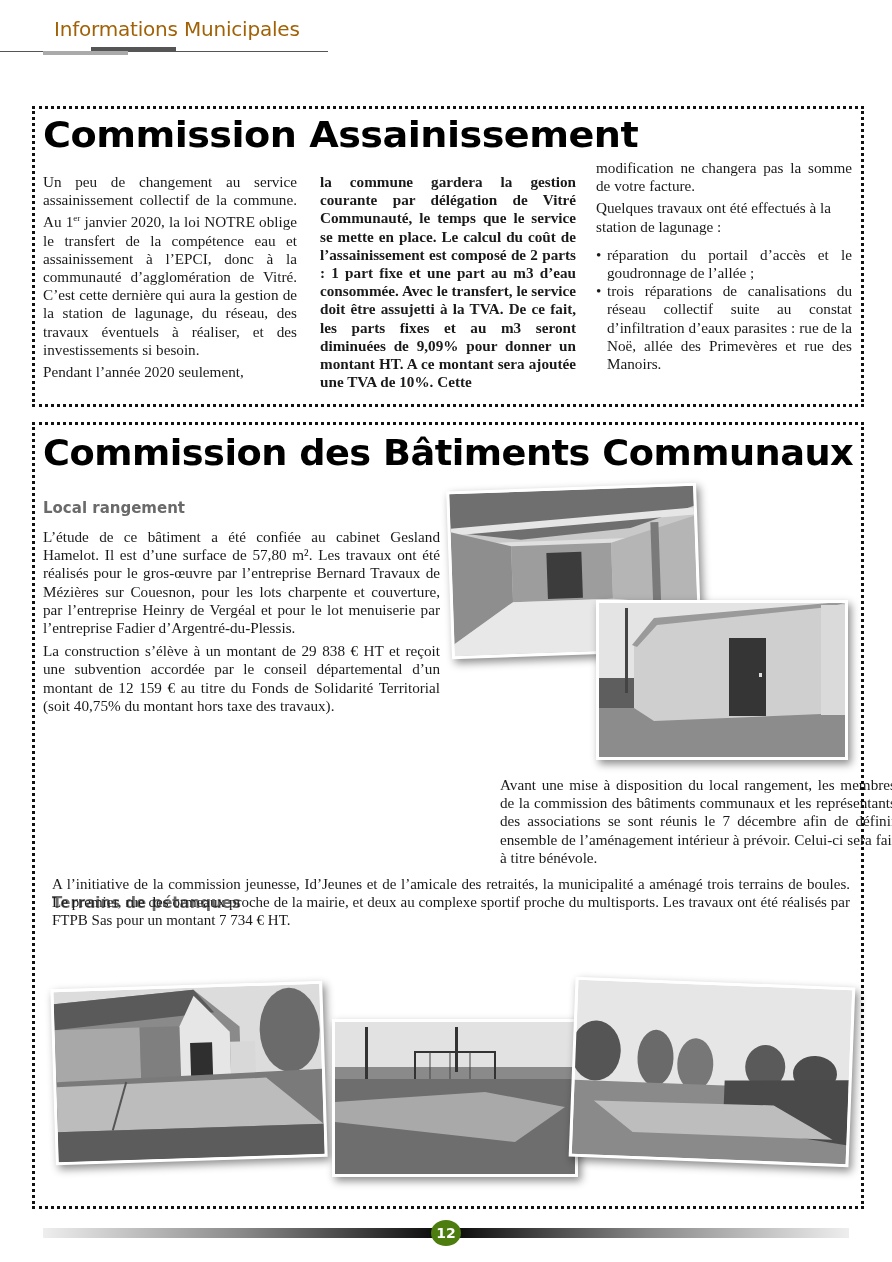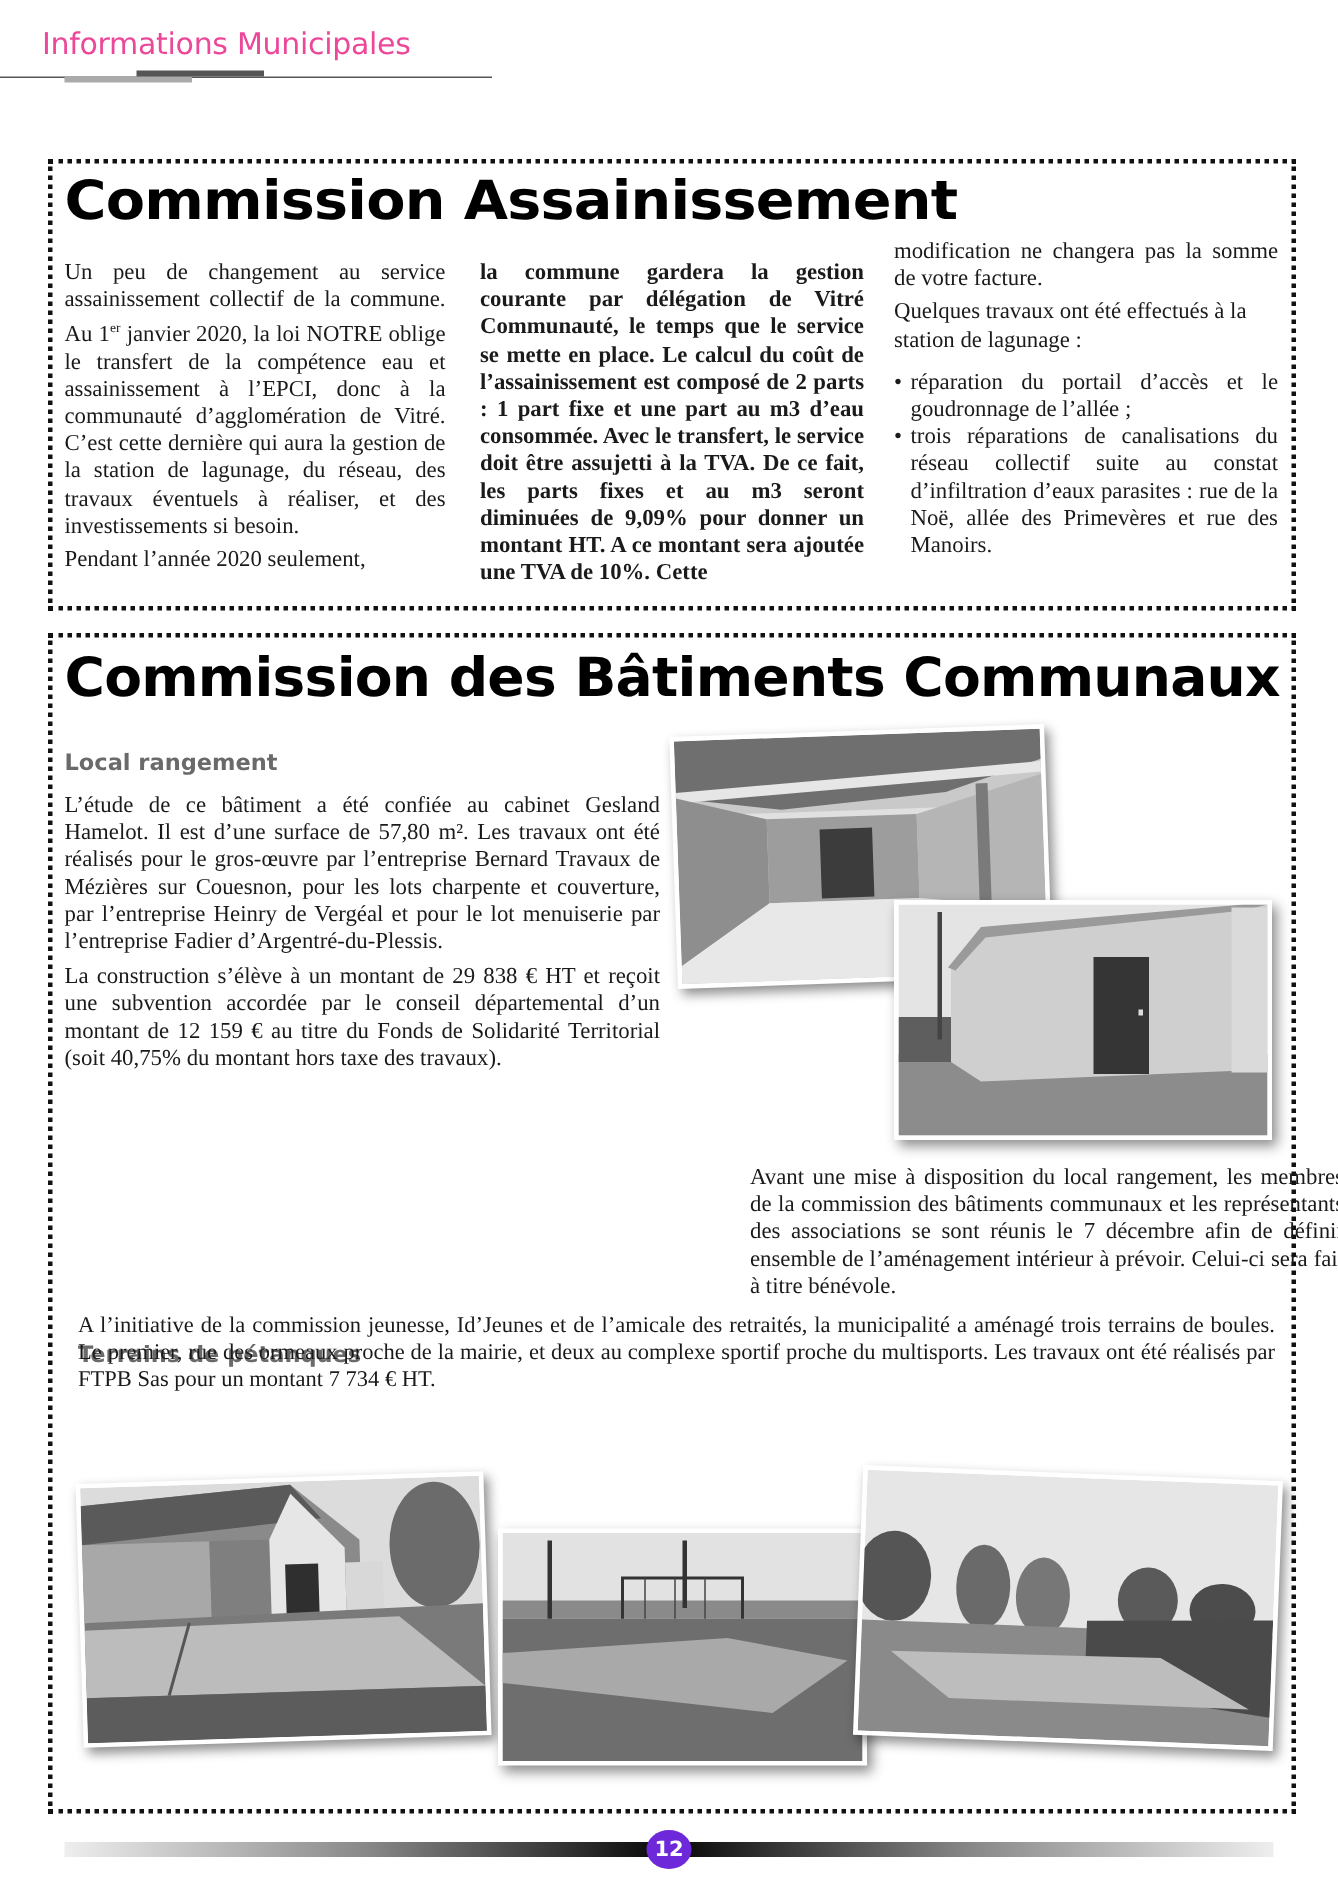--- a/index.html
+++ b/index.html
@@ -1,21 +1,21 @@
 <!DOCTYPE html>
 <html><head>
 <meta charset="utf-8">
 <style>
   * { box-sizing: border-box; margin: 0; padding: 0; }
   html, body { width: 892px; height: 1262px; background: #ffffff; overflow: hidden; }
   body { position: relative; font-family: "Liberation Serif", "DejaVu Serif", serif; color: #1a1a1a; }
 
   
   .page-header { position: absolute; left: 0; top: 0; width: 892px; height: 60px; }
-  .header-title { position: absolute; left: 28px; top: 17px; font-family: "DejaVu Sans", "Liberation Sans", sans-serif; font-size: 20px; color: #ec4899; letter-spacing: -0.2px; }
+  .header-title { position: absolute; left: 54px; top: 17px; font-family: "DejaVu Sans", "Liberation Sans", sans-serif; font-size: 20px; color: #a16207; letter-spacing: -0.2px; }
   .header-rule { position: absolute; left: 0; top: 51px; width: 328px; height: 1px; background: #555; }
   .header-bar-light { position: absolute; left: 43px; top: 51px; width: 85px; height: 4px; background: #aaa; }
   .header-bar-dark { position: absolute; left: 91px; top: 47px; width: 85px; height: 4px; background: #555; }
 
   
   .dot-box { position: absolute; border: 3px dotted #111; }
   .box-1 { left: 32px; top: 106px; width: 832px; height: 301px; }
   .box-2 { left: 32px; top: 422px; width: 832px; height: 787px; }
 
   .section-title { position: absolute; font-family: "DejaVu Sans", "Liberation Sans", sans-serif; font-weight: bold; color: #000; letter-spacing: -0.5px; }
@@ -48,21 +48,21 @@
   .photo-interior { left: 449px; top: 487px; width: 250px; height: 168px; transform: rotate(-2deg); }
   .photo-exterior { left: 596px; top: 600px; width: 252px; height: 160px; }
 
   .photo-pet-1 { left: 53px; top: 985px; width: 272px; height: 176px; transform: rotate(-1.8deg); }
   .photo-pet-2 { left: 332px; top: 1019px; width: 246px; height: 158px; }
   .photo-pet-3 { left: 572px; top: 982px; width: 280px; height: 180px; transform: rotate(2.2deg); }
 
   
   .footer-bar { position: absolute; left: 43px; top: 1228px; width: 806px; height: 10px;
     background: linear-gradient(to right, #eee 0%, #888 25%, #111 48%, #111 52%, #888 75%, #eee 100%); }
-  .page-number { position: absolute; left: 431px; top: 1220px; width: 30px; height: 26px; border-radius: 50%; background: #6d28d9; color: #fff;
+  .page-number { position: absolute; left: 431px; top: 1220px; width: 30px; height: 26px; border-radius: 50%; background: #4d7c0f; color: #fff;
     font-family: "DejaVu Sans", "Liberation Sans", sans-serif; font-weight: bold; font-size: 14px; text-align: center; line-height: 26px; }
 </style>
 </head>
 <body>
 
 <div class="page-header">
   <div class="header-title">Informations Municipales</div>
   <div class="header-rule"></div>
   <div class="header-bar-light"></div>
   <div class="header-bar-dark"></div>

